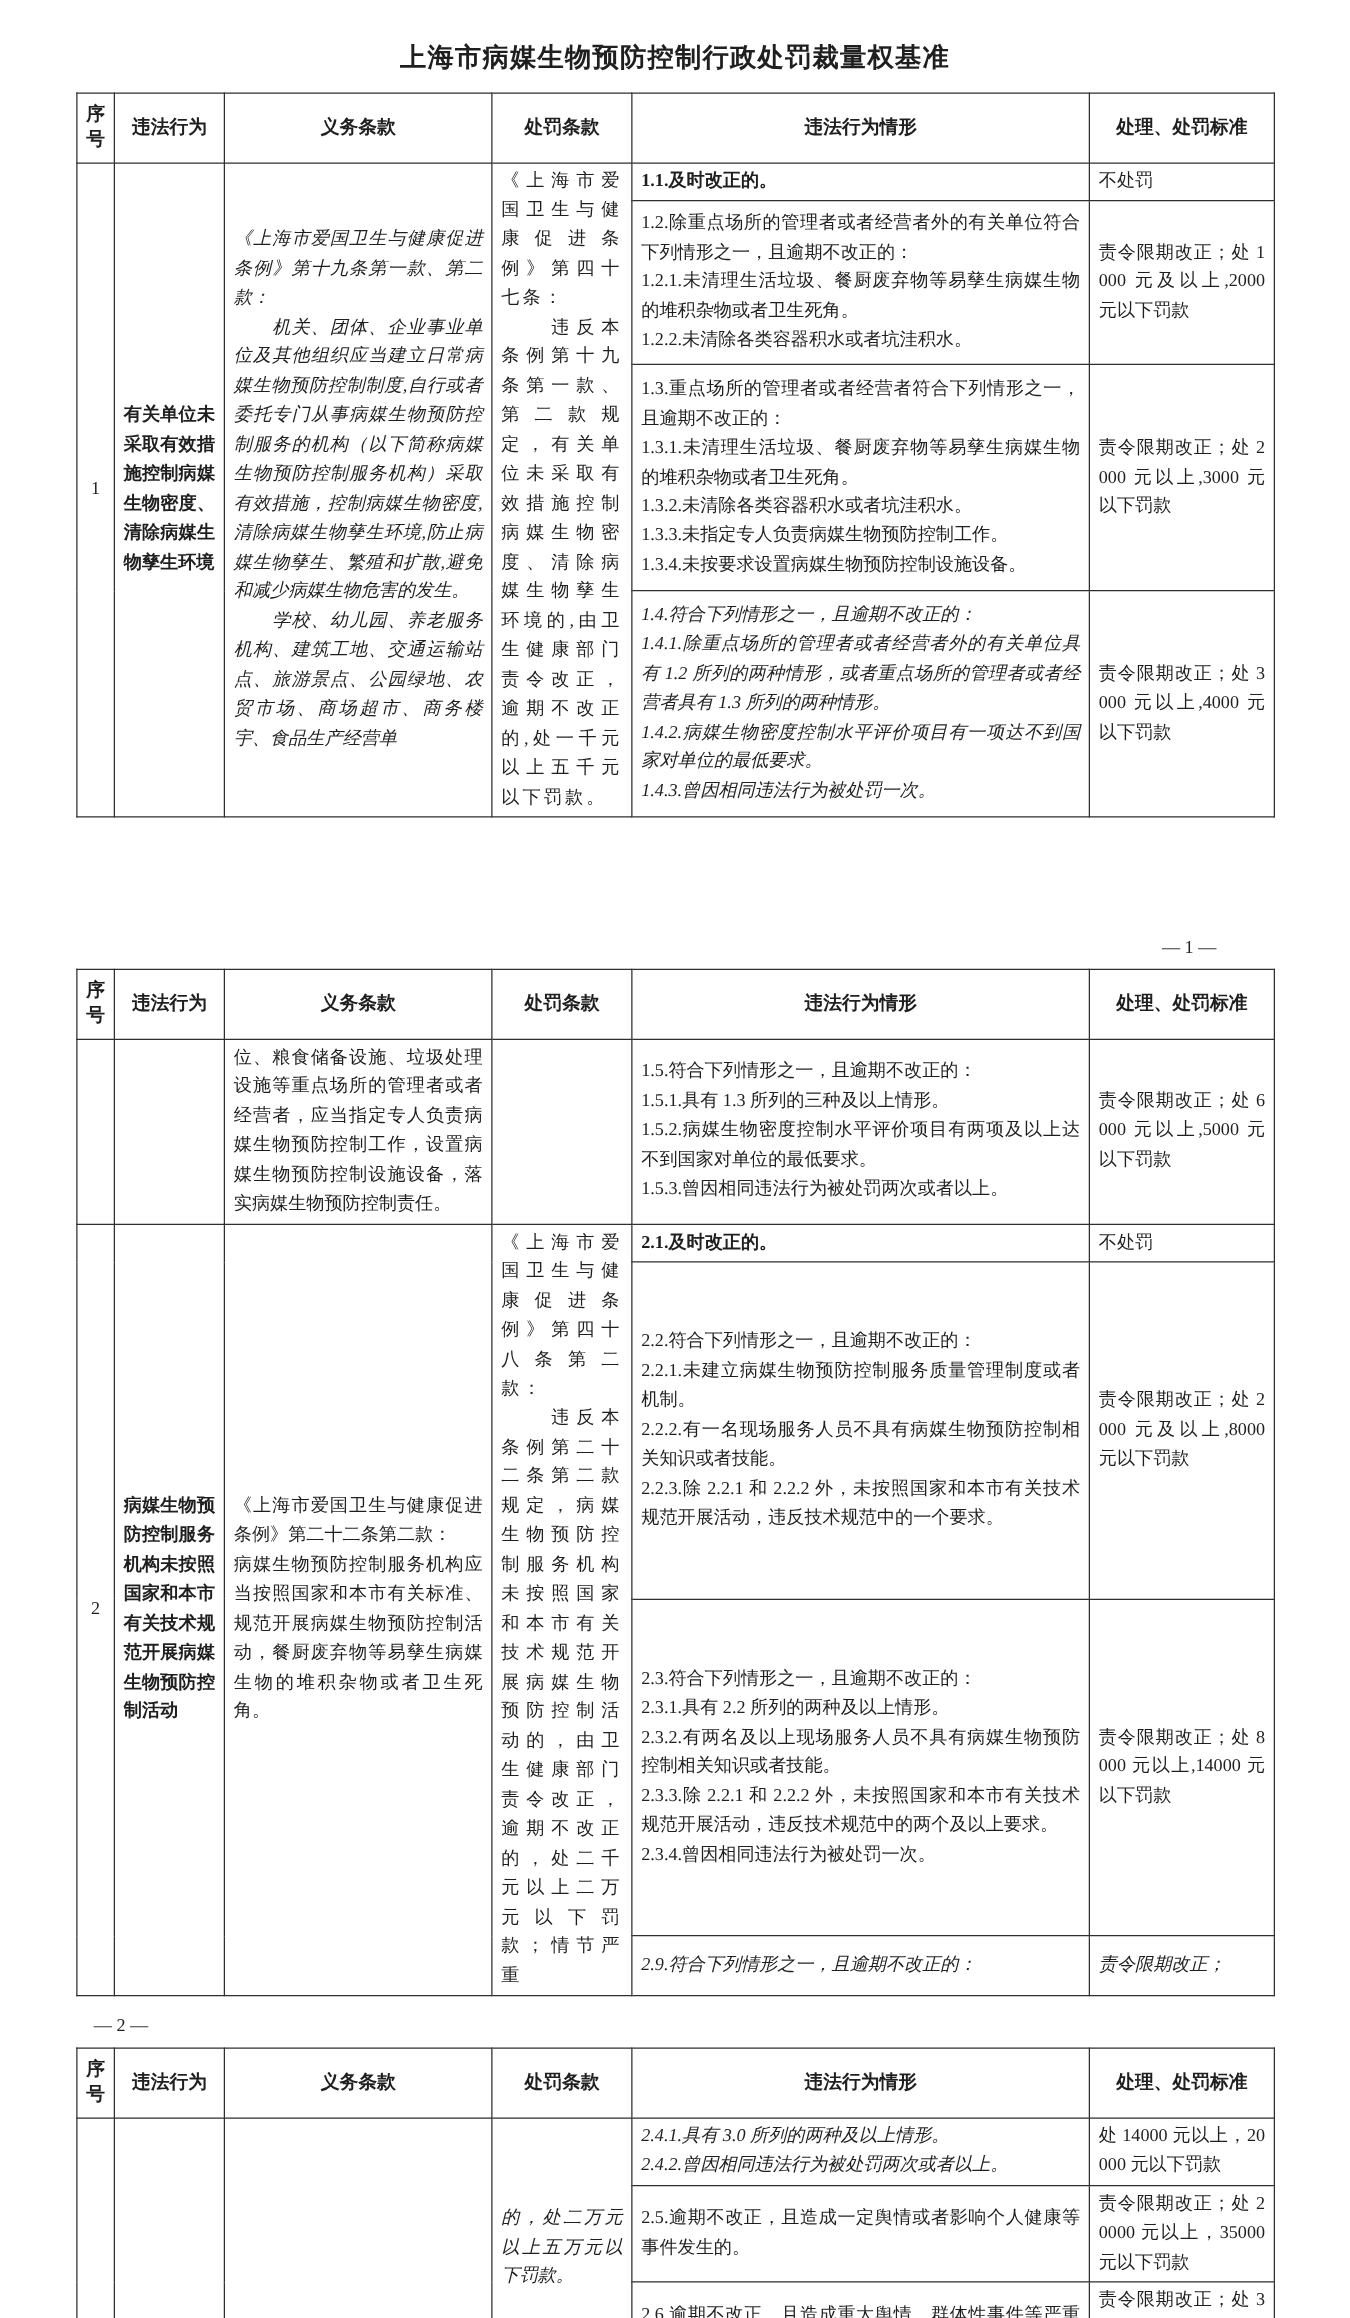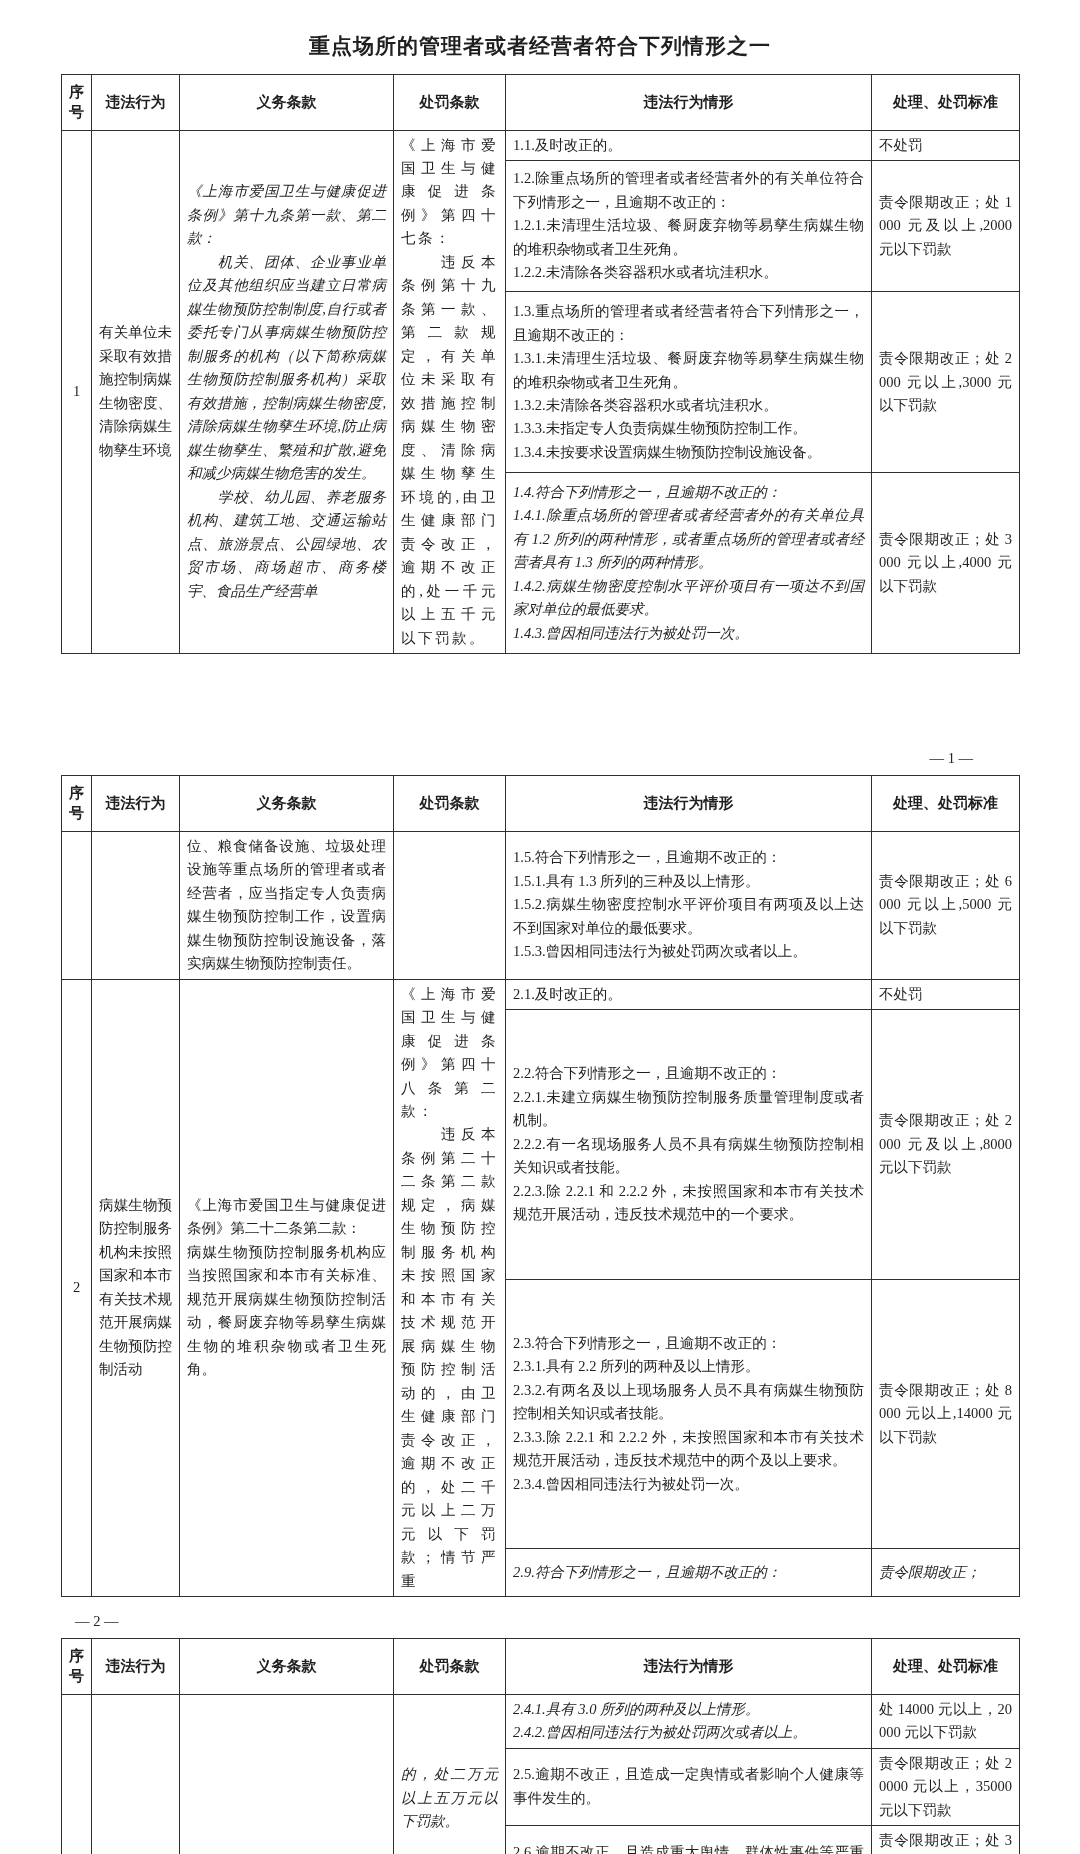--- a/index.html
+++ b/index.html
@@ -39,35 +39,35 @@
     text-align: center;
     font-size: 15px;
     padding: 7px 2px;
     line-height: 1.35;
   }
   .c-no { text-align: center; padding: 2px 1px; }
   .pre { white-space: pre-wrap; }
   .jus { text-align: justify; }
   .vtop { vertical-align: top; font-style: italic; }
   .c-clause { letter-spacing: 2.5px; }
-  .c-violation { text-align: justify; }
+  .c-violation { text-align: justify; font-weight: bold; }
   .c-std { text-align: justify; }
-  .h-min { height: 24px; }
+  .h-min { height: 24px; font-weight: bold; }
   .pagenum { font-size: 14.5px; color: #222; }
   .pagenum.pright { text-align: right; padding-right: 46px; }
   .pagenum.pleft { text-align: left; padding-left: 14px; }
   .gap-before-p1 { margin-top: 96px; margin-bottom: 8px; }
   .gap-before-p2 { margin-top: 16px; margin-bottom: 8px; }
 </style>
 </head>
 <body>
 
 <div class="page">
 
-  <div class="doc-title">重点场所的管理者或者经营者符合下列情形之一</div>
+  <div class="doc-title">上海市病媒生物预防控制行政处罚裁量权基准</div>
 
   <table class="rule">
     <colgroup>
       <col style="width:30px">
         <col style="width:88px">
         <col style="width:214px">
       <col style="width:112px">
         <col style="width:366px">
         <col style="width:148px">
     </colgroup>

